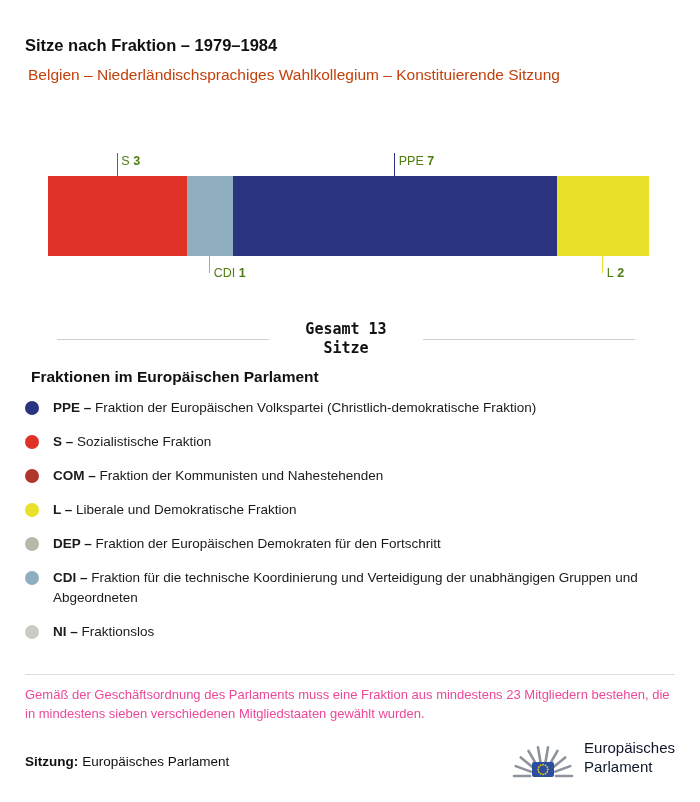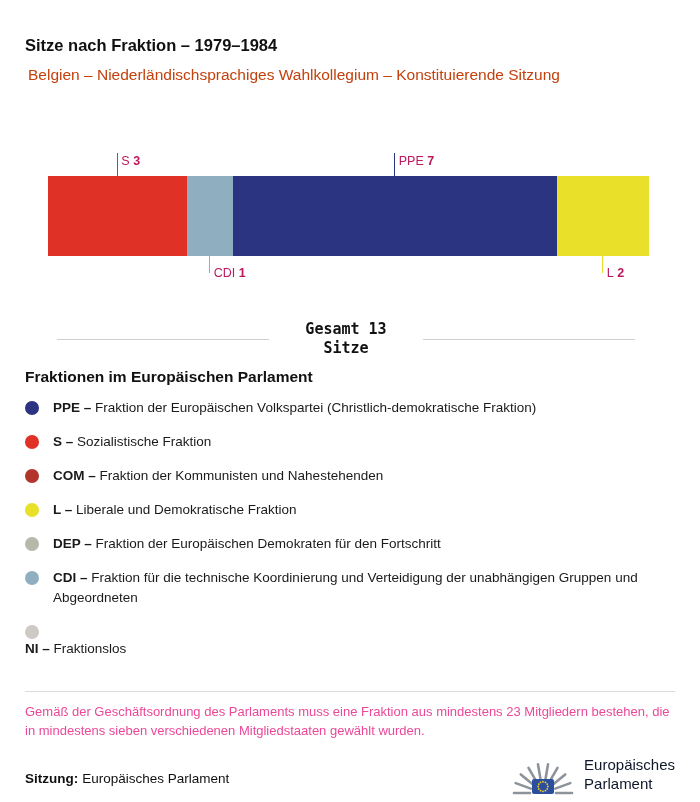--- a/index.html
+++ b/index.html
@@ -37,21 +37,21 @@
     left: 0; right: 0; top: 23px;
     height: 80px;
   }
   .segment { position: absolute; top: 0; height: 100%; }
   .callout-line { position: absolute; width: 1px; }
   .callout-label {
     position: absolute;
     font-size: 12.5px;
     line-height: 14px;
     white-space: nowrap;
-    color: #be185d;
+    color: #4d7c0f;
   }
   .callout-label .val { font-weight: 700; }
 
   
   .total-row {
     display: flex;
     align-items: center;
     margin: 34px 40px 0 32px;
   }
   .rule { flex: 1; height: 1px; background: #cfcfcf; }
@@ -60,35 +60,35 @@
     font-family: "DejaVu Sans Mono", monospace;
     font-weight: 700;
     font-size: 15px;
     line-height: 19px;
     text-align: center;
     color: #111;
   }
 
   
   h3.legend-heading {
-    margin: 8px 0 0;
+    margin: 8px 6px 0;
     font-size: 15.5px;
     line-height: 21px;
     font-weight: 700;
     color: #111;
   }
   .legend-list { margin-top: 11px; }
   .legend-item {
     display: flex;
     align-items: flex-start;
     margin-bottom: 14px;
     font-size: 13.5px;
     line-height: 20px;
   }
-  .legend-item:last-child { margin-bottom: 12px; flex-direction: column; }
+  .legend-item:last-child { margin-bottom: 12px; }
   .dot {
     flex: none;
     width: 14px; height: 14px;
     border-radius: 50%;
     margin: 3px 14px 0 0;
   }
   .legend-text b { font-weight: 700; }
 
   
   hr.divider {

